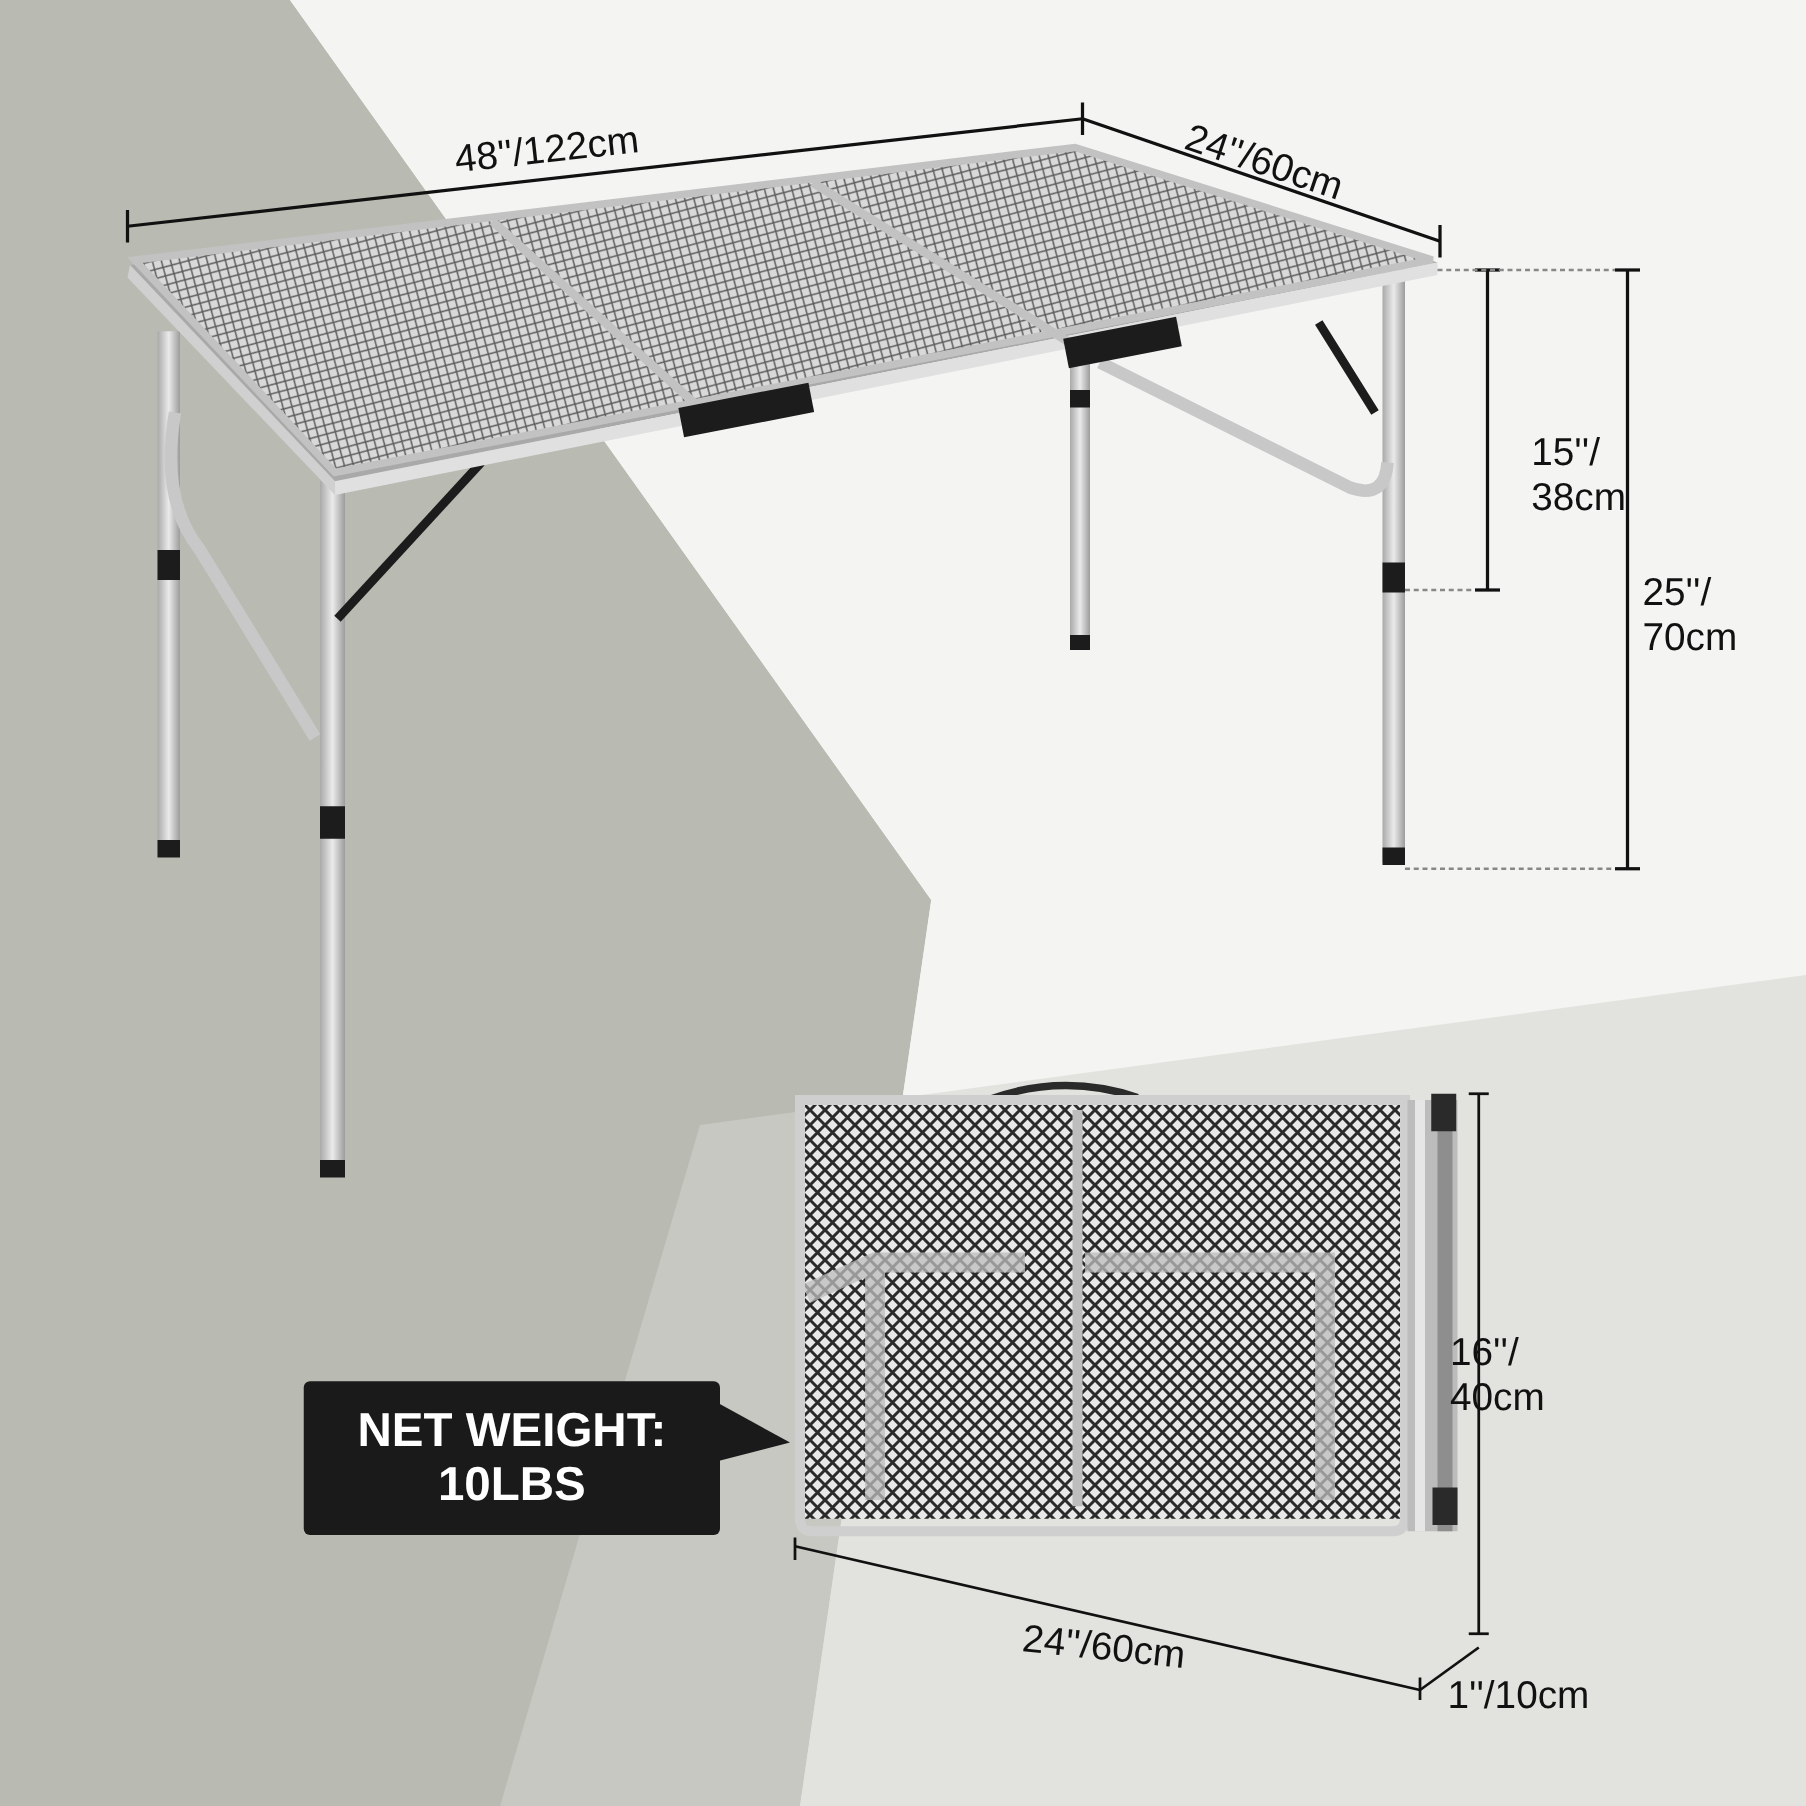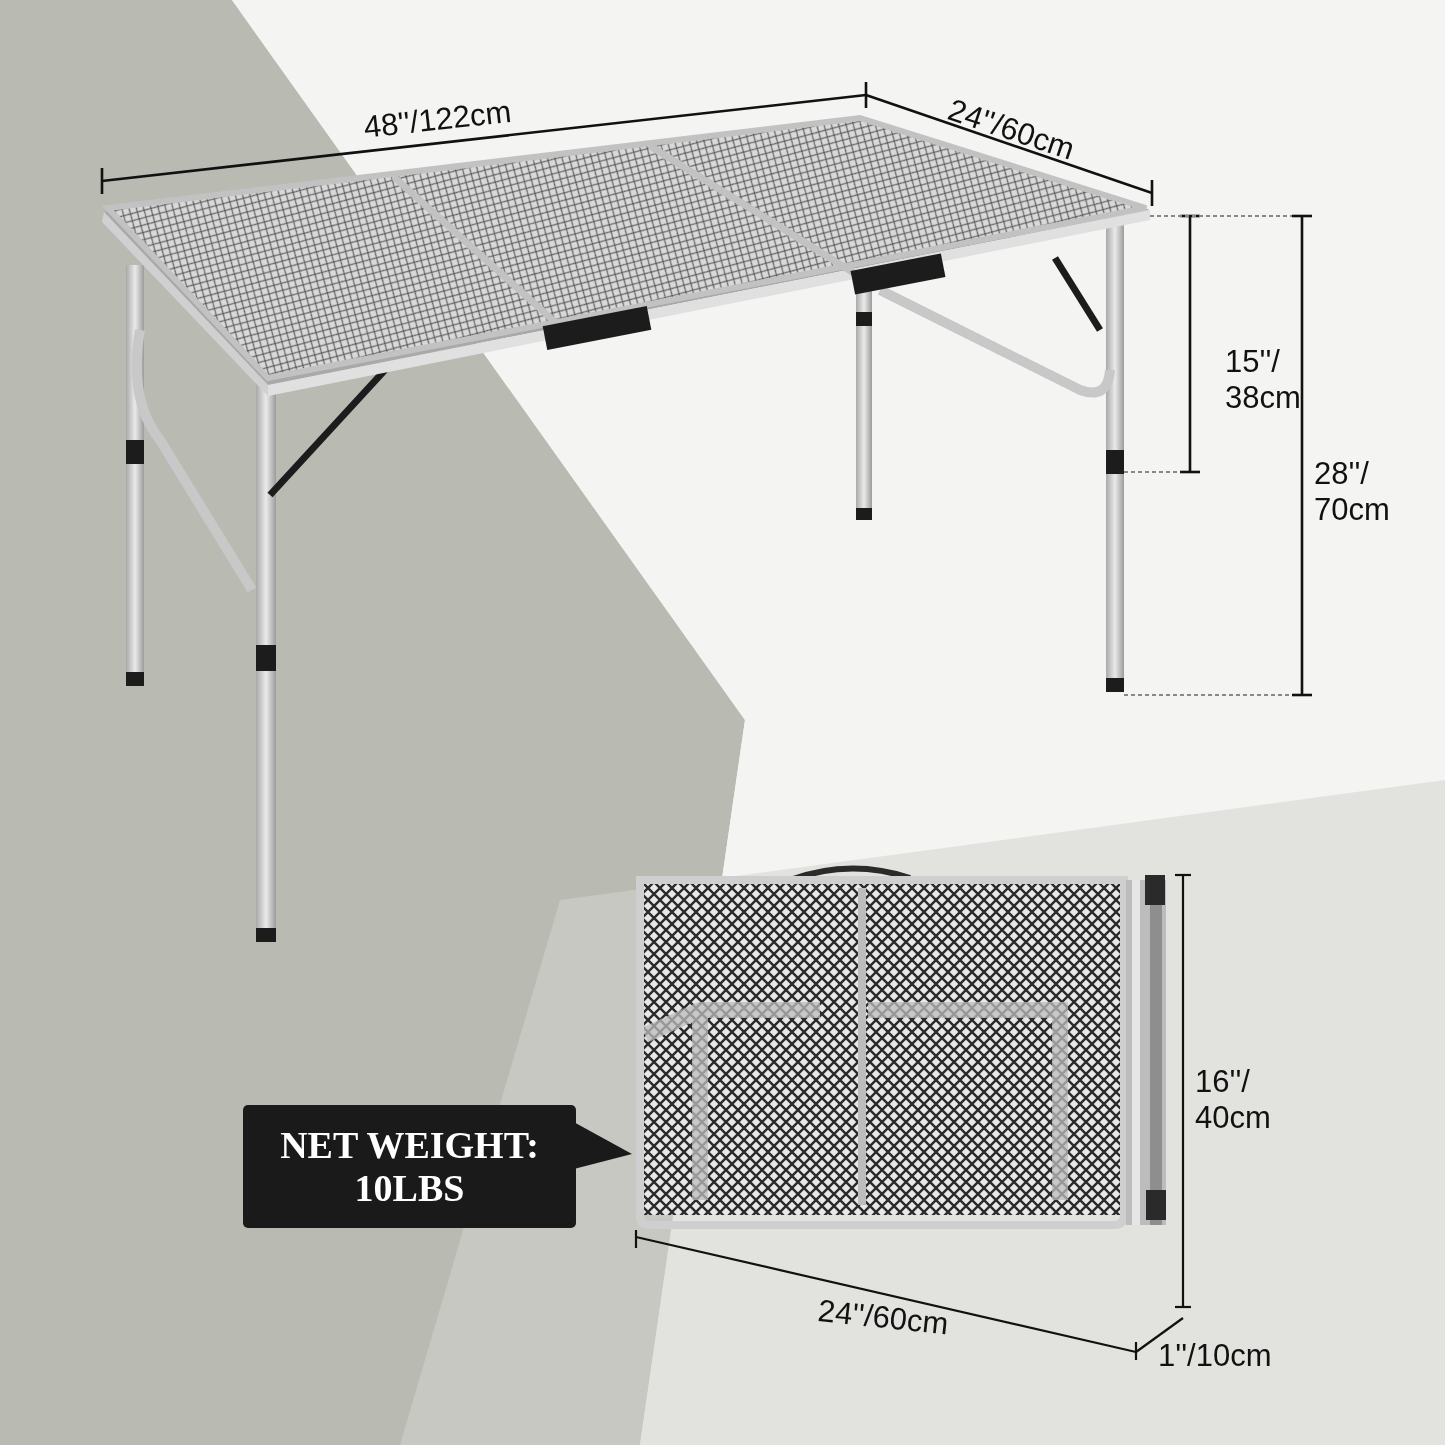--- a/index.html
+++ b/index.html
@@ -10,21 +10,21 @@
     }
     .bg-svg { position: absolute; left: 0; top: 0; width: 1445px; height: 1445px; }
     .dim-label {
       position: absolute; color: #111; font-family: "Liberation Sans", sans-serif;
       font-size: 31px; line-height: 1.15; white-space: nowrap;
     }
     .rot { transform-origin: left top; }
     .callout {
       position: absolute; left: 243px; top: 1105px; width: 333px; height: 123px;
       background: #1a1a1a; border-radius: 5px;
-      color: #fff; font-family: Liberation Serif, serif; font-weight: 700;
+      color: #fff; font-family: Liberation Sans, sans-serif; font-weight: 700;
       font-size: 38px; line-height: 1.12; text-align: center;
       display: flex; flex-direction: column; justify-content: center; align-items: center;
     }
     .callout-tail {
       position: absolute; left: 570px; top: 1130px; width: 0; height: 0;
       border-top: 14px solid transparent; border-bottom: 36px solid transparent;
       border-left: 62px solid #1a1a1a;
       transform: skewY(18deg);
     }
   </style>
@@ -137,25 +137,25 @@
 </svg>
 
 <div class="dim-label rot" style="left:362px; top:110px; transform: rotate(-6.3deg);">48''/122cm</div>
 <div class="dim-label rot" style="left:955px; top:92px; transform: rotate(18.5deg);">24''/60cm</div>
 
 <div class="dim-label" style="left:1202px; top:344px;margin-left:23px;">
   <div>15''/</div>
   <div>38cm</div>
 </div>
 <div class="dim-label" style="left:1314px; top:456px;">
-  <div>28''/</div>
+  <div>25''/</div>
   <div>70cm</div>
 </div>
 
-<div class="dim-label" style="left:1195px; top:1064px;">
+<div class="dim-label" style="left:1160px; top:1064px;">
   <div>16''/</div>
   <div>40cm</div>
 </div>
 <div class="dim-label rot" style="left:820px; top:1293px; transform: rotate(6deg);">24''/60cm</div>
 <div class="dim-label" style="left:1158px; top:1338px;">1''/10cm</div>
 
 <div class="callout-tail"></div>
 <div class="callout">
   <div>NET WEIGHT:</div>
   <div>10LBS</div>

